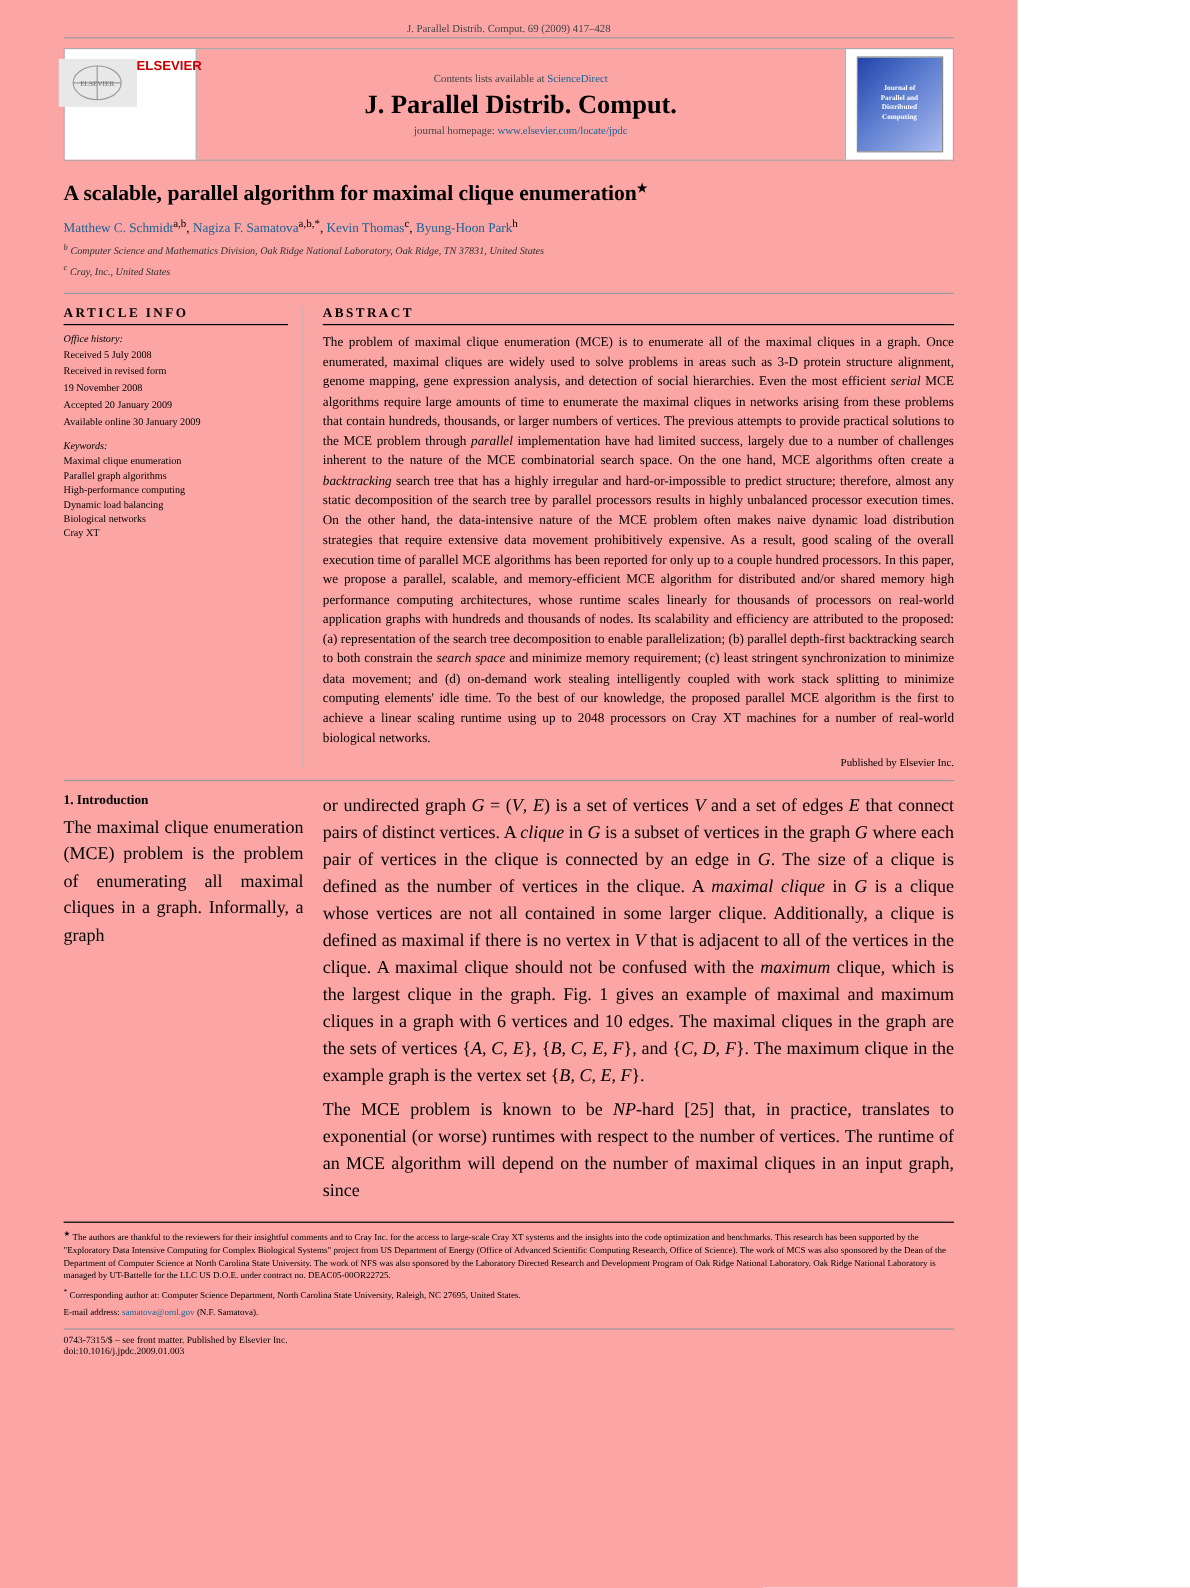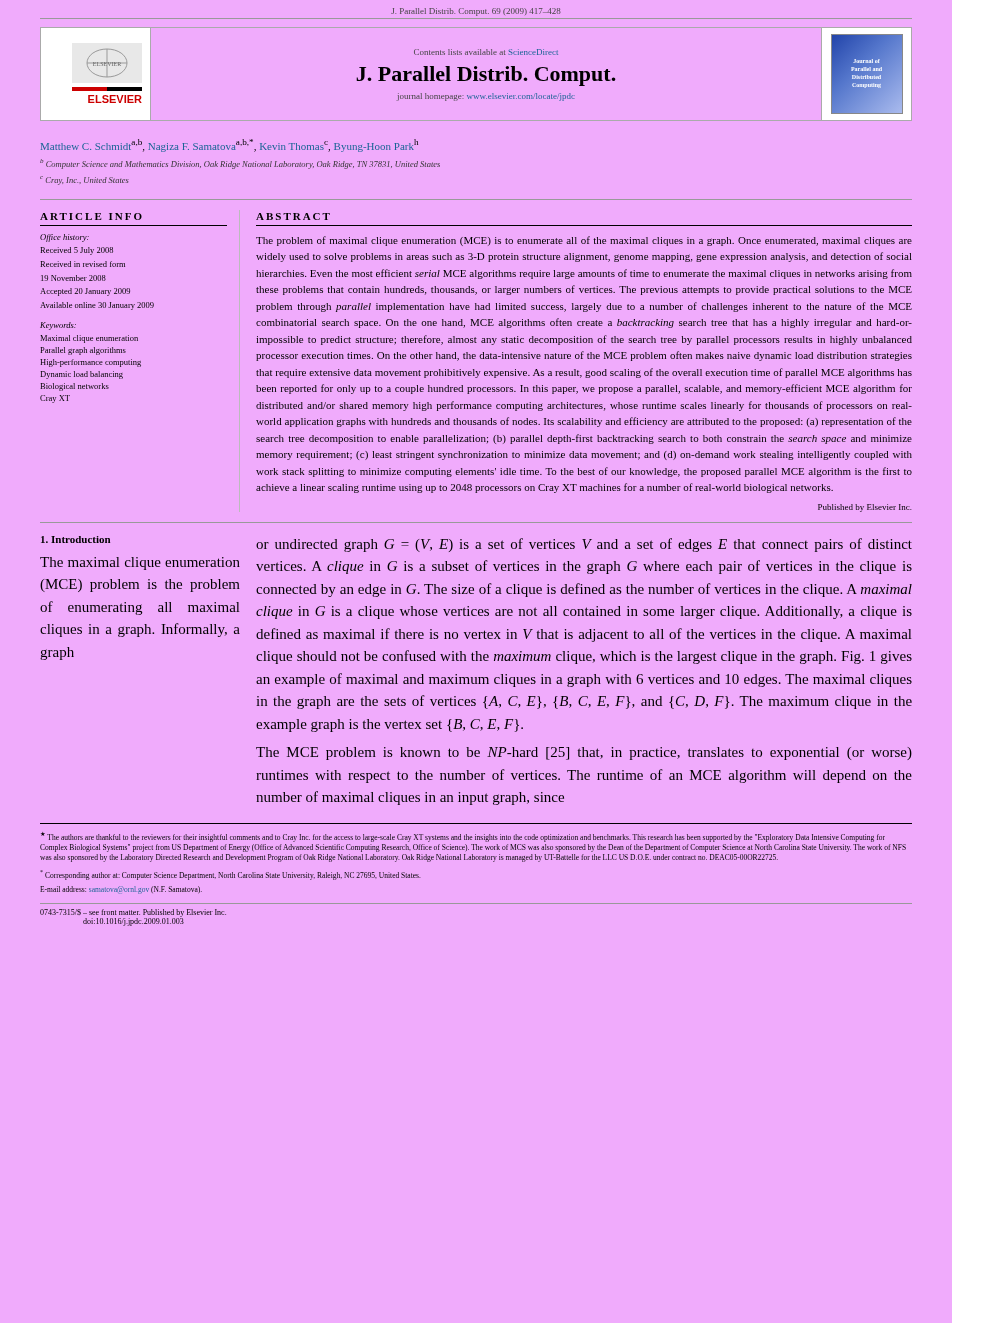--- a/index.html
+++ b/index.html
@@ -6,24 +6,24 @@
     body {
       background: #fff;
       font-family: 'Times New Roman', Times, serif;
       font-size: 10px;
       color: #000;
       width: 992px;
       min-height: 1323px;
     }
 
     .page-wrapper {
-      width: 952px;
+      width: 848px;
       min-height: 1323px;
-      background: #f0abfc;
-      padding: 0;
+      background: #fca5a5;
+      padding: 13px;
     }
 
     
     .journal-ref-bar {
       text-align: center;
       font-size: 9px;
       color: #444;
       padding: 6px 0 2px 0;
       border-bottom: 1px solid #999;
       margin: 0 40px;
@@ -36,23 +36,23 @@
       display: flex;
       flex-direction: row;
       align-items: stretch;
       min-height: 90px;
     }
     .header-left-logo {
       width: 110px;
       min-height: 90px;
       border-right: 1px solid #aaa;
       display: flex;
-      align-items: flex-end;
+      align-items: flex-start;
       justify-content: center;
-      flex-direction: column;
+      flex-direction: row;
       background: #fff;
       padding: 8px;
     }
     .elsevier-logo {
       font-size: 11px;
       color: #c00;
       font-weight: bold;
       text-align: center;
       font-family: Arial, sans-serif;
     }
@@ -303,21 +303,20 @@
       padding-top: 4px;
       border-top: 1px solid #999;
       display: flex;
       flex-direction: row;
       justify-content: space-between;
       align-items: flex-end;
     }
     .bottom-left {
       font-size: 8px;
       color: #000;
-      text-align: center;
     }
   </style>
 </head>
 <body>
 
 <div class="page-wrapper">
 
   <div class="journal-ref-bar">
     <span>J. Parallel Distrib. Comput. 69 (2009) 417–428</span>
   </div>
@@ -354,20 +353,23 @@
       <div class="journal-cover-img">
         <div style="font-size:6px; font-weight:bold; line-height:1.3; text-align:center; white-space:pre-line;">Journal of
 Parallel and
 Distributed
 Computing</div>
       </div>
     </div>
   </div>
 
   <div class="article-title-section">
+    <div class="article-title">
+      <span>A scalable, parallel algorithm for maximal clique enumeration</span><sup>★</sup>
+    </div>
     <div class="author-line">
       <span class="author-name">Matthew C. Schmidt</span><sup>a,b</sup>,
       <span class="author-name">Nagiza F. Samatova</span><sup>a,b,*</sup>,
       <span class="author-name">Kevin Thomas</span><sup>c</sup>,
       <span class="author-name">Byung-Hoon Park</span><sup>h</sup>
     </div>
     <div class="author-affiliations">
       <div><sup>b</sup> Computer Science and Mathematics Division, Oak Ridge National Laboratory, Oak Ridge, TN 37831, United States</div>
       <div><sup>c</sup> Cray, Inc., United States</div>
     </div>

